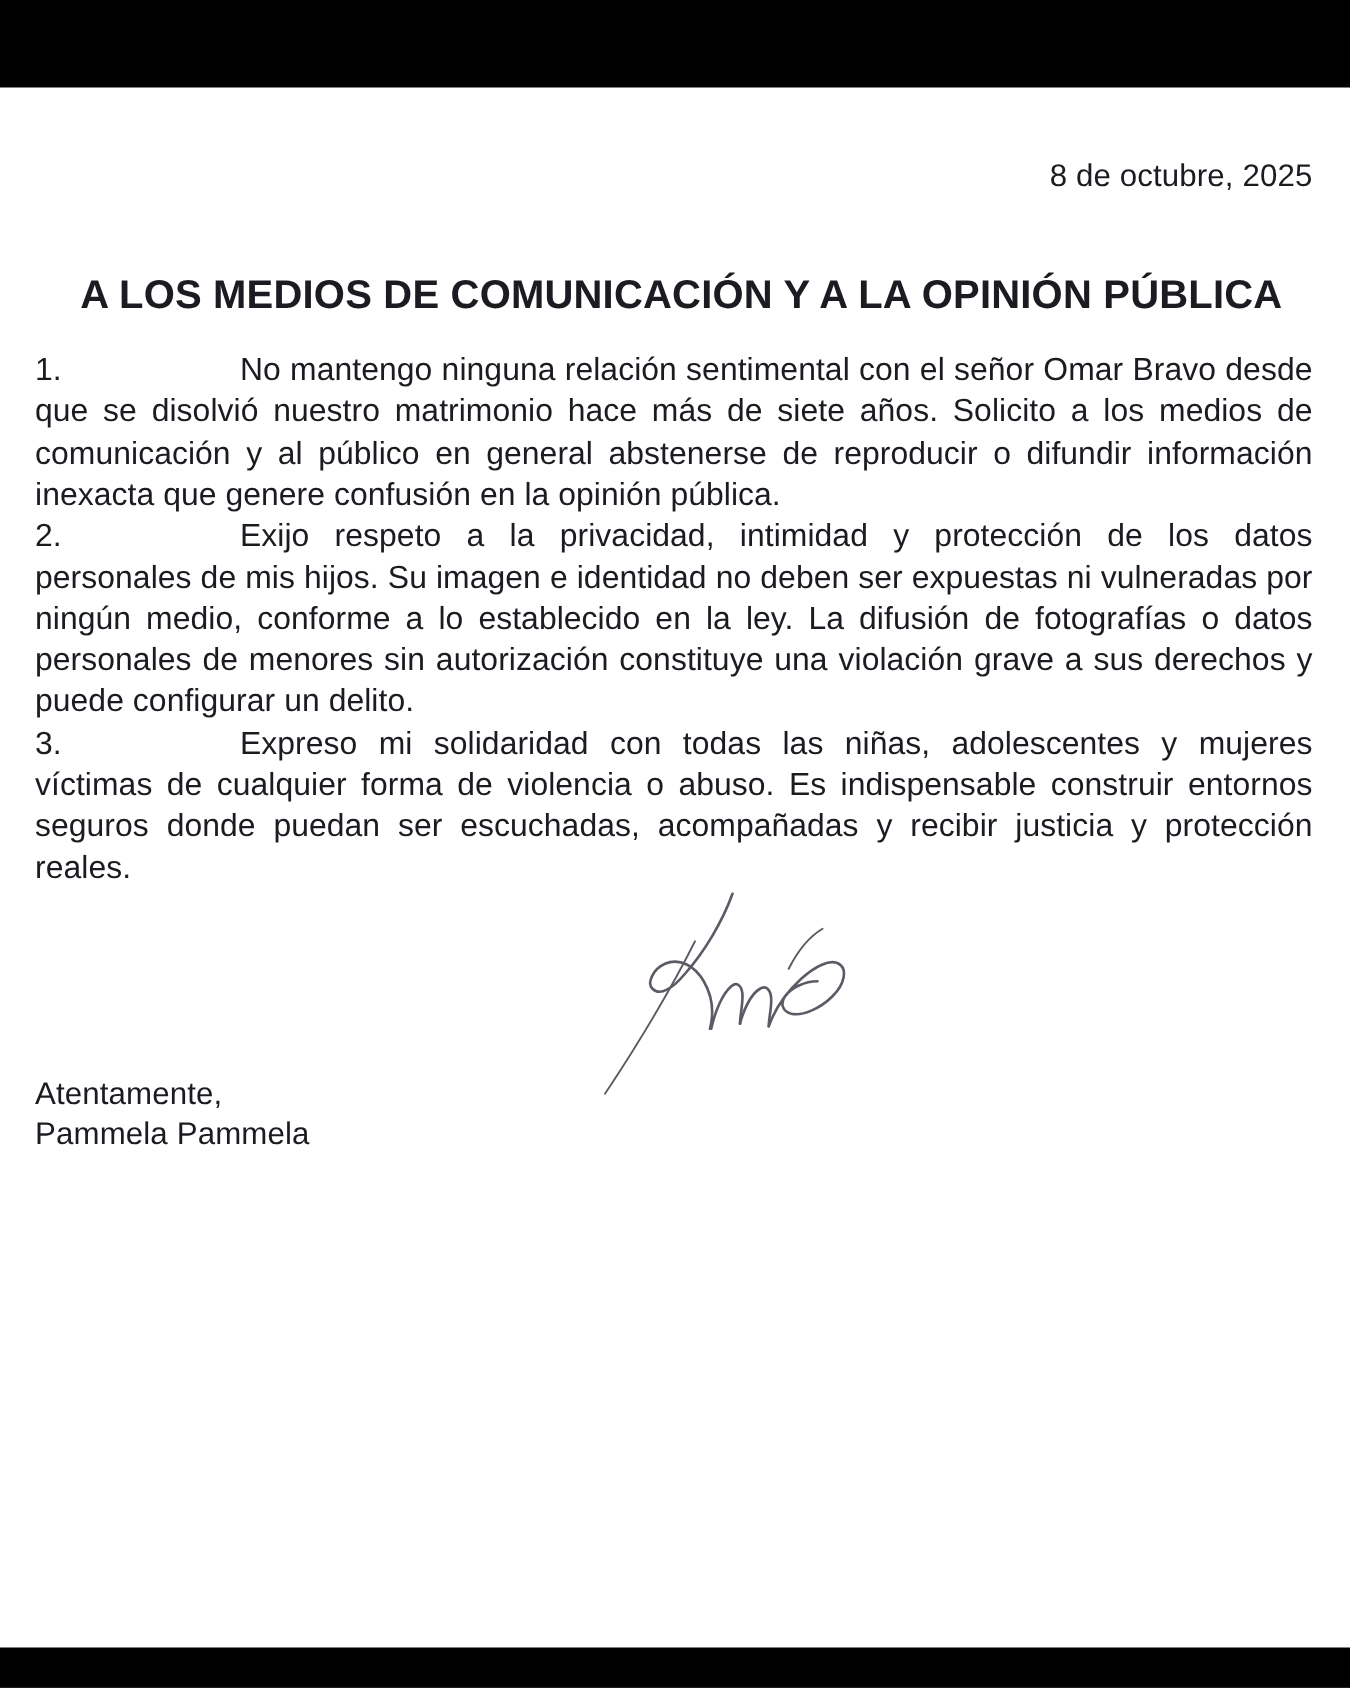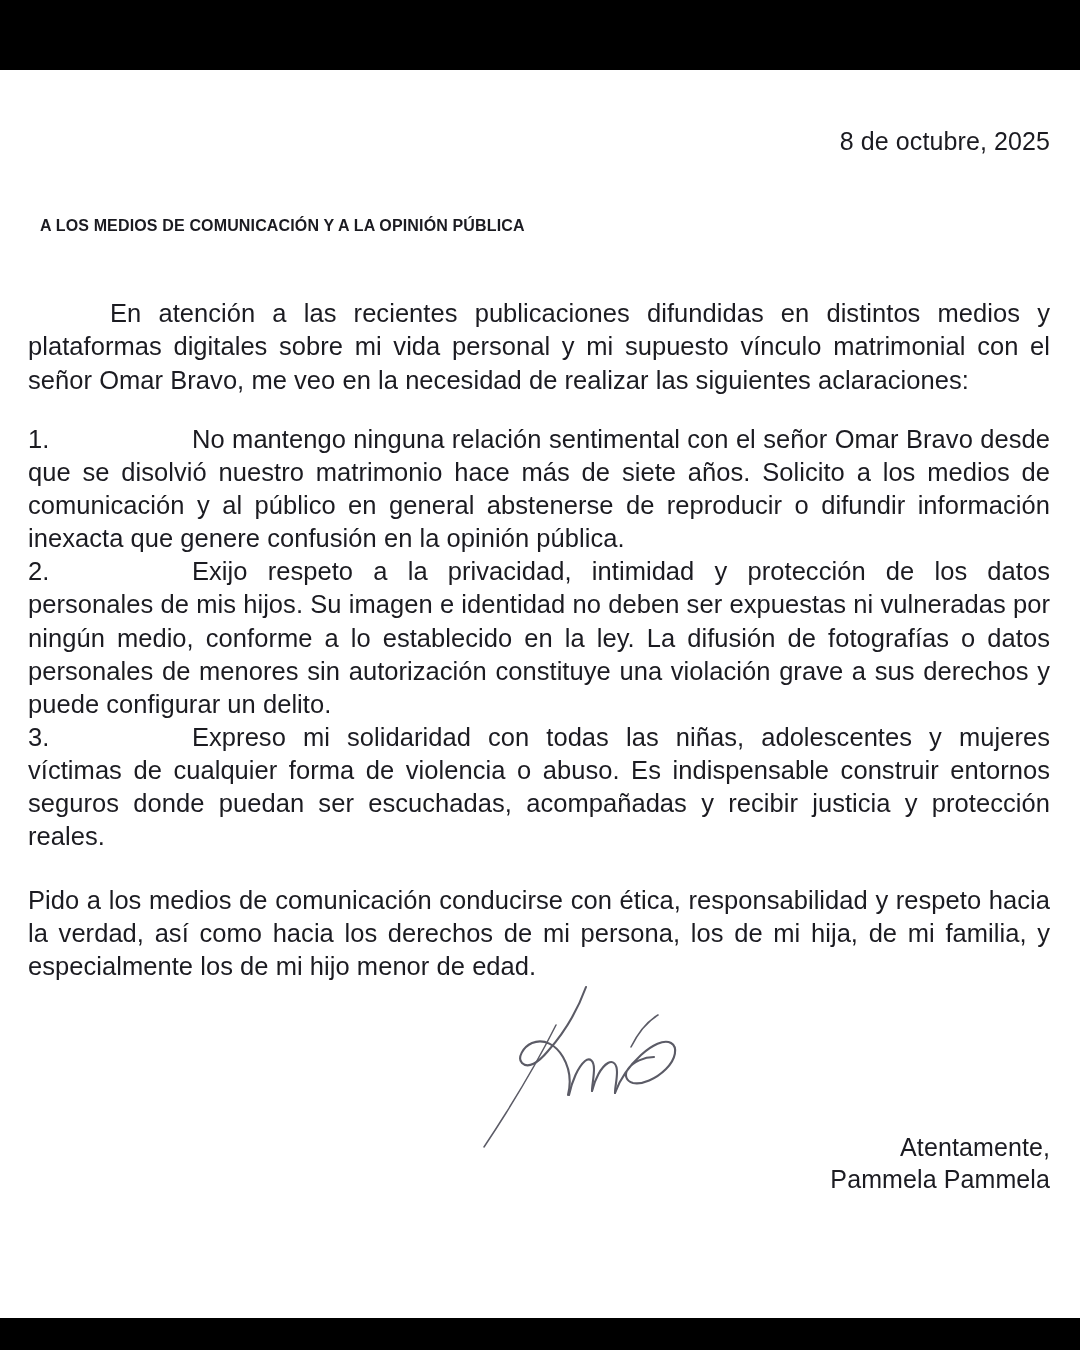--- a/index.html
+++ b/index.html
@@ -51,25 +51,25 @@
 
   .date-line {
     text-align: right;
     font-size: 25px;
     line-height: 1.25;
     padding-top: 56px;
     letter-spacing: 0.1px;
   }
 
   .headline {
-    font-size: 16px;
+    font-size: 32px;
     font-weight: bold;
     letter-spacing: 0.15px;
     padding-top: 60px;
-    text-align: left;
+    text-align: center;
     margin-left: 12px;
   }
 
   .para {
     font-size: 25.5px;
     line-height: 1.30;
     text-align: justify;
     text-justify: inter-word;
     letter-spacing: 0.05px;
     margin: 0;
@@ -110,21 +110,21 @@
     left: 440px;
     top: -6px;
     width: 220px;
     height: 170px;
   }
 
   .sign-name {
     position: absolute;
     width: 1022px;
     left: 0;
-    text-align: right;
+    text-align: left;
     font-size: 25px;
     line-height: 1.28;
     letter-spacing: 0.1px;
   }
   #sign-atentamente { top: 140px; }
   #sign-person      { top: 172px; }
 </style>
 </head>
 <body>
 
@@ -133,34 +133,32 @@
   <div class="bar" id="bar-top"></div>
   <div class="bar" id="bar-bottom"></div>
 
   <div id="sheet">
     <div id="doc-body">
 
       <div class="date-line">8 de octubre, 2025</div>
 
       <div class="headline">A LOS MEDIOS DE COMUNICACIÓN Y A LA OPINIÓN PÚBLICA</div>
 
-      <p class="para intro">En atención a las recientes publicaciones difundidas en distintos medios y plataformas digitales sobre mi vida personal y mi supuesto vínculo matrimonial con el señor Omar Bravo, me veo en la necesidad de realizar las siguientes aclaraciones:</p>
 
       <div class="numbered">
 
         <p class="para"><span class="num-lead">1.</span><span class="num-tab"></span><span>No mantengo ninguna relación sentimental con el señor Omar Bravo desde que se disolvió nuestro matrimonio hace más de siete años. Solicito a los medios de comunicación y al público en general abstenerse de reproducir o difundir información inexacta que genere confusión en la opinión pública.</span></p>
 
         <p class="para"><span class="num-lead">2.</span><span class="num-tab"></span><span>Exijo respeto a la privacidad, intimidad y protección de los datos personales de mis hijos. Su imagen e identidad no deben ser expuestas ni vulneradas por ningún medio, conforme a lo establecido en la ley. La difusión de fotografías o datos personales de menores sin autorización constituye una violación grave a sus derechos y puede configurar un delito.</span></p>
 
         <p class="para"><span class="num-lead">3.</span><span class="num-tab"></span><span>Expreso mi solidaridad con todas las niñas, adolescentes y mujeres víctimas de cualquier forma de violencia o abuso. Es indispensable construir entornos seguros donde puedan ser escuchadas, acompañadas y recibir justicia y protección reales.</span></p>
 
       </div>
 
 
-      <p class="para closing-2">Pido a los medios de comunicación conducirse con ética, responsabilidad y respeto hacia la verdad, así como hacia los derechos de mi persona, los de mi hija, de mi familia, y especialmente los de mi hijo menor de edad.</p>
 
       <div id="signature-block">
 
         <svg id="signature-mark" viewBox="0 0 220 170" aria-hidden="true">
           <g fill="none" stroke="#5b5b66" stroke-linecap="round" stroke-linejoin="round">
             <path d="M118 2 C110 24, 96 48, 80 66 C70 78, 60 84, 54 78 C49 73, 55 62, 64 58 C76 53, 88 60, 95 72 C102 84, 103 98, 100 110" stroke-width="2.1"></path>
             <path d="M101 110 C104 96, 110 82, 117 76 C122 72, 126 76, 126 84 C126 92, 124 100, 124 106" stroke-width="2.1"></path>
             <path d="M124 106 C127 94, 133 82, 140 78 C145 75, 149 79, 149 87 C149 95, 147 102, 147 108" stroke-width="2.1"></path>
             <path d="M147 108 C152 94, 162 80, 173 70 C184 60, 196 54, 203 58 C210 62, 208 74, 198 84 C188 94, 174 100, 165 98 C158 96, 156 90, 160 84 C165 77, 176 72, 186 72" stroke-width="2.1"></path>
             <path d="M163 62 C170 48, 180 36, 190 30" stroke-width="1.6"></path>

